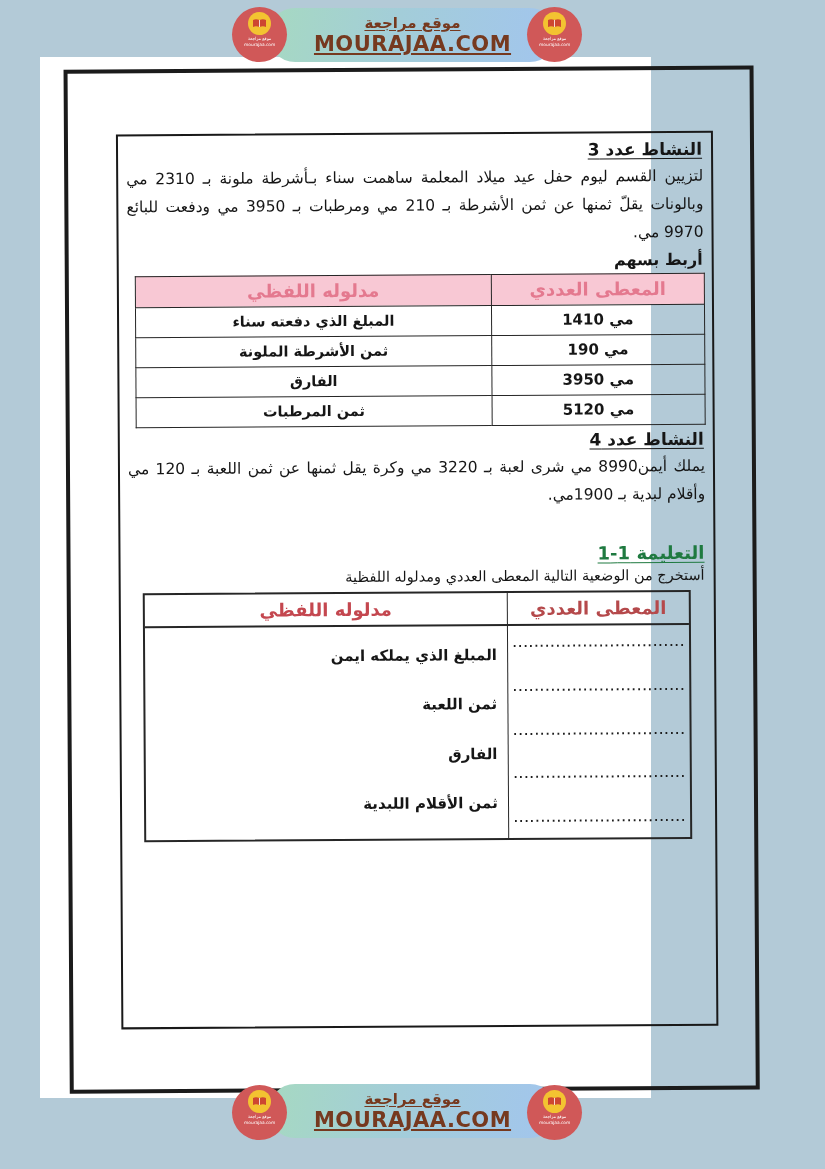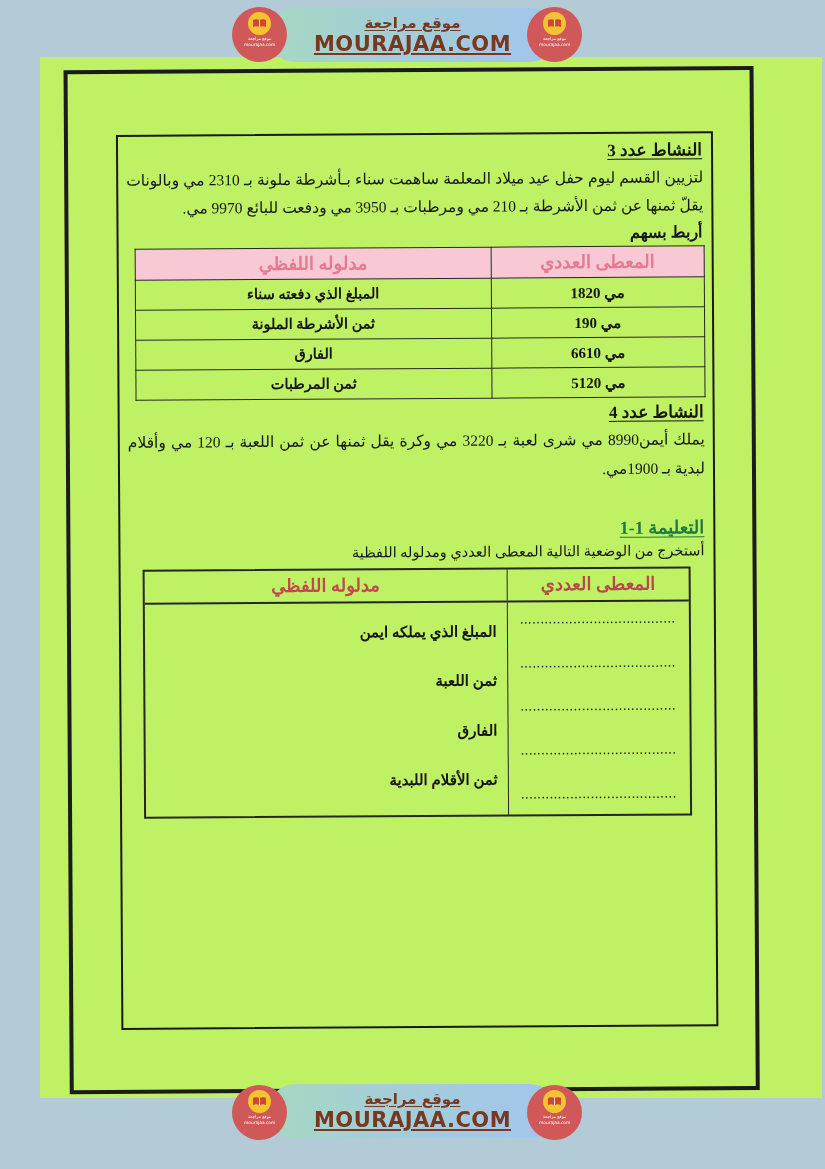--- a/index.html
+++ b/index.html
@@ -6,23 +6,22 @@
   html,body { width:825px; height:1169px; }
   body {
     font-family:"DejaVu Sans", sans-serif;
     background:#b3cad7;
     position:relative;
     overflow:hidden;
     direction:rtl;
   }
   
   .page {
-    position:absolute; left:40px; top:57px; width:782px; height:1041px;
-    background:#bef264;
-    font-family:Liberation Serif, serif;
+    position:absolute; left:40px; top:57px; width:611px; height:1041px;
+    background:#ffffff;
   }
   .scan { position:absolute; inset:0; transform:rotate(-0.35deg); transform-origin:50% 40%; }
   .outer-frame {
     position:absolute; left:26px; top:11px; width:690px; height:1024px;
     border:4px solid #1b1b1b;
   }
   .inner-frame {
     position:absolute; left:78px; top:76px; width:597px; height:895px;
     border:2.5px solid #191919;
     padding:5px 7px;
@@ -132,29 +131,29 @@
       <div class="para">لتزيين القسم ليوم حفل عيد ميلاد المعلمة ساهمت سناء بـأشرطة ملونة بـ 2310 مي وبالونات يقلّ ثمنها عن ثمن الأشرطة بـ 210 مي ومرطبات بـ 3950 مي ودفعت للبائع 9970 مي.</div>
       <div class="arrow-label">أربط بسهم</div>
 
       <table class="t1">
         <tbody>
             <tr class="hdr">
           <td class="col-num">المعطى العددي</td>
           <td>مدلوله اللفظي</td>
         </tr>
         <tr>
-          <td class="num-cell"><span>1820</span> <span>مي</span></td>
+          <td class="num-cell"><span>1410</span> <span>مي</span></td>
           <td class="lbl-cell">المبلغ الذي دفعته سناء</td>
         </tr>
         <tr>
           <td class="num-cell"><span>190</span> <span>مي</span></td>
           <td class="lbl-cell">ثمن الأشرطة الملونة</td>
         </tr>
         <tr>
-          <td class="num-cell"><span>6610</span> <span>مي</span></td>
+          <td class="num-cell"><span>3950</span> <span>مي</span></td>
           <td class="lbl-cell">الفارق</td>
         </tr>
         <tr>
           <td class="num-cell"><span>5120</span> <span>مي</span></td>
           <td class="lbl-cell">ثمن المرطبات</td>
         </tr>
       </tbody>
         </table>
 
       <div class="act-title">النشاط عدد 4</div>

